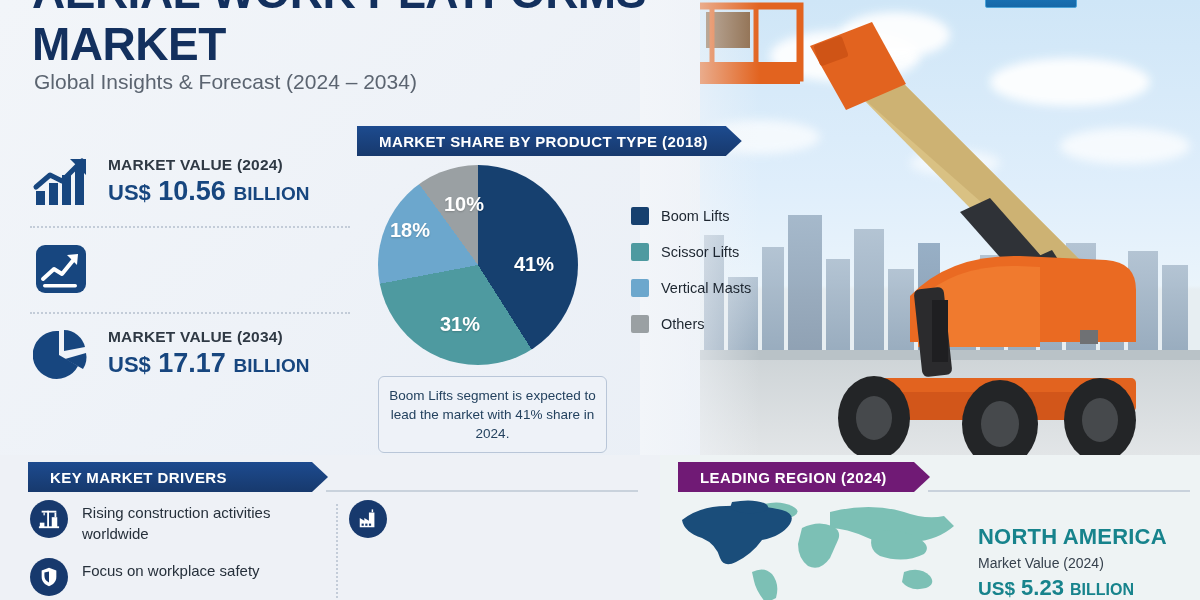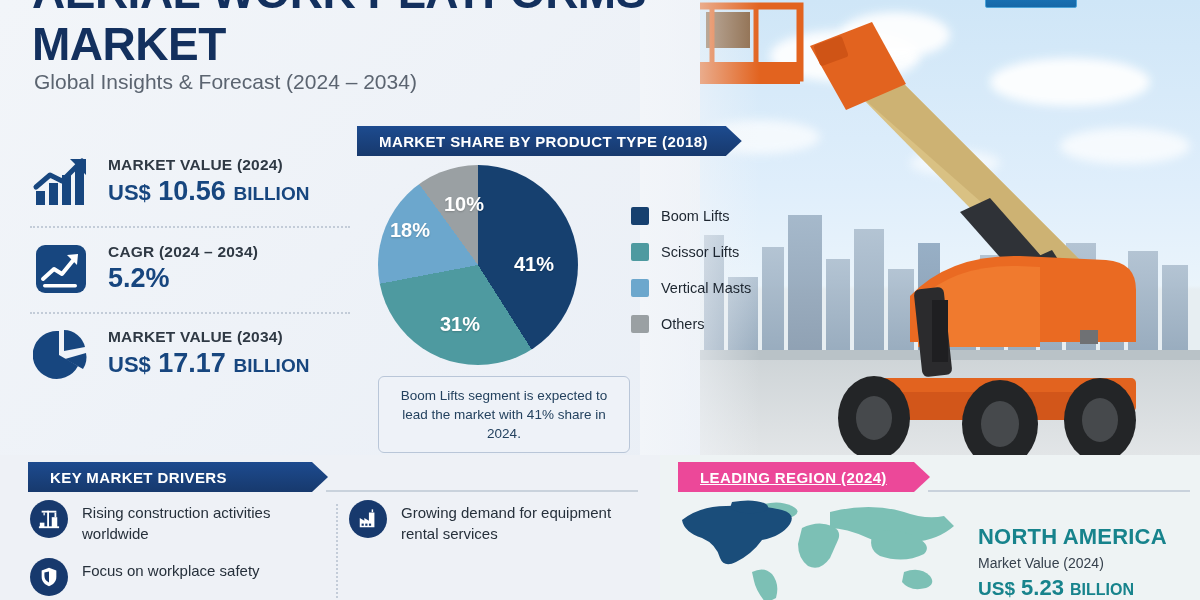--- a/index.html
+++ b/index.html
@@ -48,34 +48,34 @@
   .metric .txt .lbl { font-size:15.5px; font-weight:bold; color:#2f3944; letter-spacing:.2px; }
   .metric .txt .val { font-size:27px; font-weight:bold; color:#17467f; line-height:34px; white-space:nowrap; }
   .metric .txt .val small { font-size:19px; }
   .metric .txt .val .cur { font-size:22px; }
 
   
   .banner { position:absolute; height:30px; display:flex; align-items:center;
             padding:0 34px 0 22px; color:#fff; font-size:15px; font-weight:bold; letter-spacing:.4px;
             clip-path:polygon(0 0, calc(100% - 16px) 0, 100% 50%, calc(100% - 16px) 100%, 0 100%); }
   .banner.navy { background:linear-gradient(to bottom,#1d4b8f,#17396d); }
-  .banner.teal { background:#ec4899;text-decoration:underline; }
+  .banner.teal { background:#701a75; }
 
   #chart-banner { left:357px; top:126px; }
   .donut-wrap { position:absolute; left:378px; top:165px; width:200px; height:200px; }
   .donut { width:200px; height:200px; border-radius:50%; }
   .slice-lbl { position:absolute; color:#fff; font-size:20px; font-weight:bold;
                text-shadow:0 1px 2px rgba(0,0,0,.18); }
 
   .legend { position:absolute; left:598px; top:198px; }
   .legend-row { display:flex; align-items:center; gap:12px; height:36px;padding-left:33px; }
   .legend-sw { width:18px; height:18px; border-radius:2px; flex:0 0 18px; }
   .legend-tx { font-size:14.5px; color:#1d2630; }
 
-  .callout { position:absolute; left:378px; top:376px; width:252px; padding:9px 10px;
+  .callout { position:absolute; left:378px; top:376px; width:229px; padding:9px 10px;
      background:#eef2f8; border:1px solid #b9c6d8; border-radius:6px;
      text-align:center; font-size:13.5px; line-height:19px; color:#24425f; }
 
   
   .bottom-left { position:absolute; left:0; top:455px; width:660px; height:145px;
                  background:#eef1f6; }
   .bottom-right { position:absolute; left:660px; top:455px; width:540px; height:145px;
                  background:#eef3f4; }
   #drivers-banner { left:28px; top:462px; width:300px; }
   #region-banner  { left:678px; top:462px; width:252px; }
@@ -205,24 +205,20 @@
 
   <div class="metric">
     <div class="ic">
       <svg width="54" height="52" viewBox="0 0 54 52">
         <rect x="2" y="2" width="50" height="48" rx="9" fill="#17467f"></rect>
         <path d="M9 36 L20 26 L28 31 L41 15" stroke="#fff" stroke-width="4" fill="none" stroke-linecap="round" stroke-linejoin="round"></path>
         <path d="M33 12 L44 11 L43 22 Z" fill="#fff"></path>
         <rect x="9" y="41" width="34" height="3.4" rx="1.7" fill="#fff"></rect>
       </svg>
     </div>
-    <div class="txt">
-      <div class="lbl">CAGR (2024 – 2034)</div>
-      <div class="val">5.2%</div>
-    </div>
   </div>
 
   <div class="metric">
     <div class="ic">
       <svg width="56" height="52" viewBox="0 0 56 52">
         <path d="M26 26 L26 2 A24 24 0 1 0 45 37 Z" fill="#17467f"></path>
         <path d="M31 22 L52 18 A22 22 0 0 0 31 1 Z" fill="#17467f"></path>
         <path d="M32 30 L50 40 A21 21 0 0 0 53 24 Z" fill="#17467f"></path>
       </svg>
     </div>
@@ -292,21 +288,20 @@
   <div class="driver">
     <span class="circ">
       <svg width="22" height="22" viewBox="0 0 24 24" fill="#fff">
         <path d="M3 21V11l5 3V11l5 3V5h6v16z"></path>
         <rect x="5" y="17" width="2.4" height="2.4" fill="#17396d"></rect>
         <rect x="9" y="17" width="2.4" height="2.4" fill="#17396d"></rect>
         <rect x="13" y="17" width="2.4" height="2.4" fill="#17396d"></rect>
         <rect x="16" y="1.5" width="1.6" height="3"></rect>
       </svg>
     </span>
-    <span class="dtx">Growing demand for equipment rental services</span>
   </div>
 
   <div class="driver">
     <span class="circ">
       <svg width="22" height="22" viewBox="0 0 24 24" fill="#fff">
         <path d="M12 2l8 3v7c0 5-3.6 8.6-8 10-4.4-1.4-8-5-8-10V5z"></path>
         <path d="M12 6v12c-3-1.2-5-3.8-5-7V7z" fill="#17396d"></path>
       </svg>
     </span>
     <span class="dtx">Focus on workplace safety</span>

